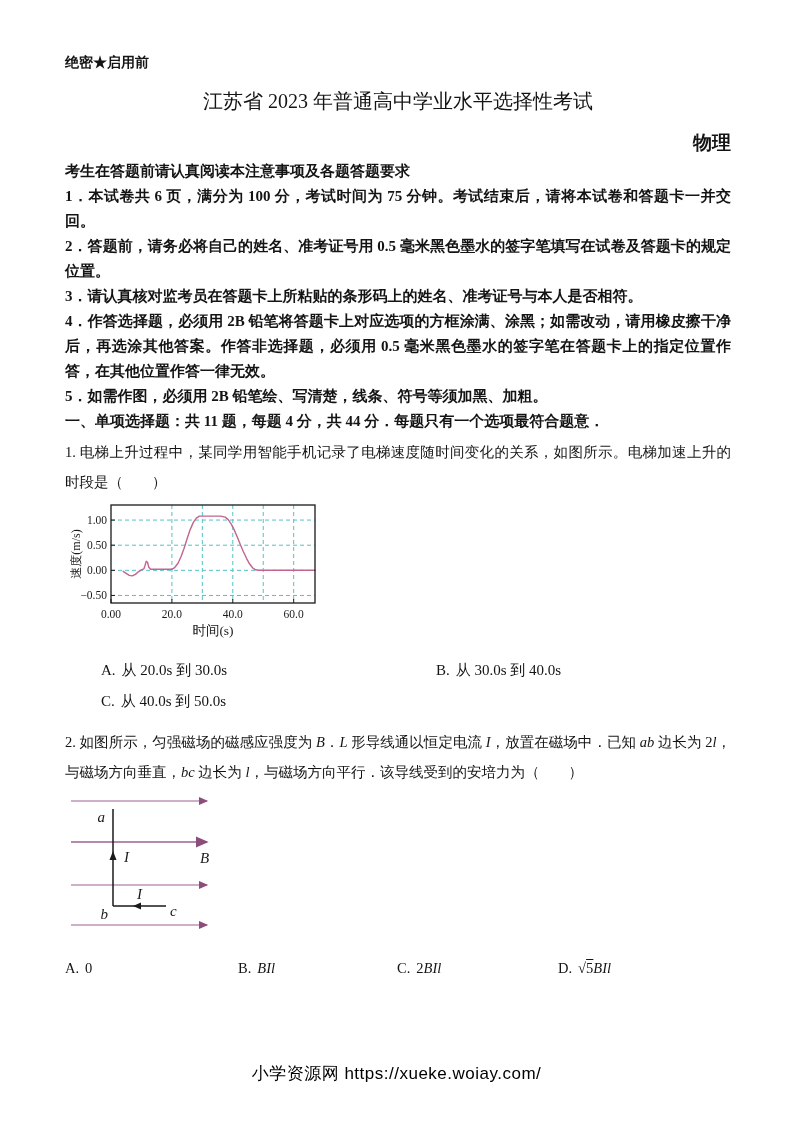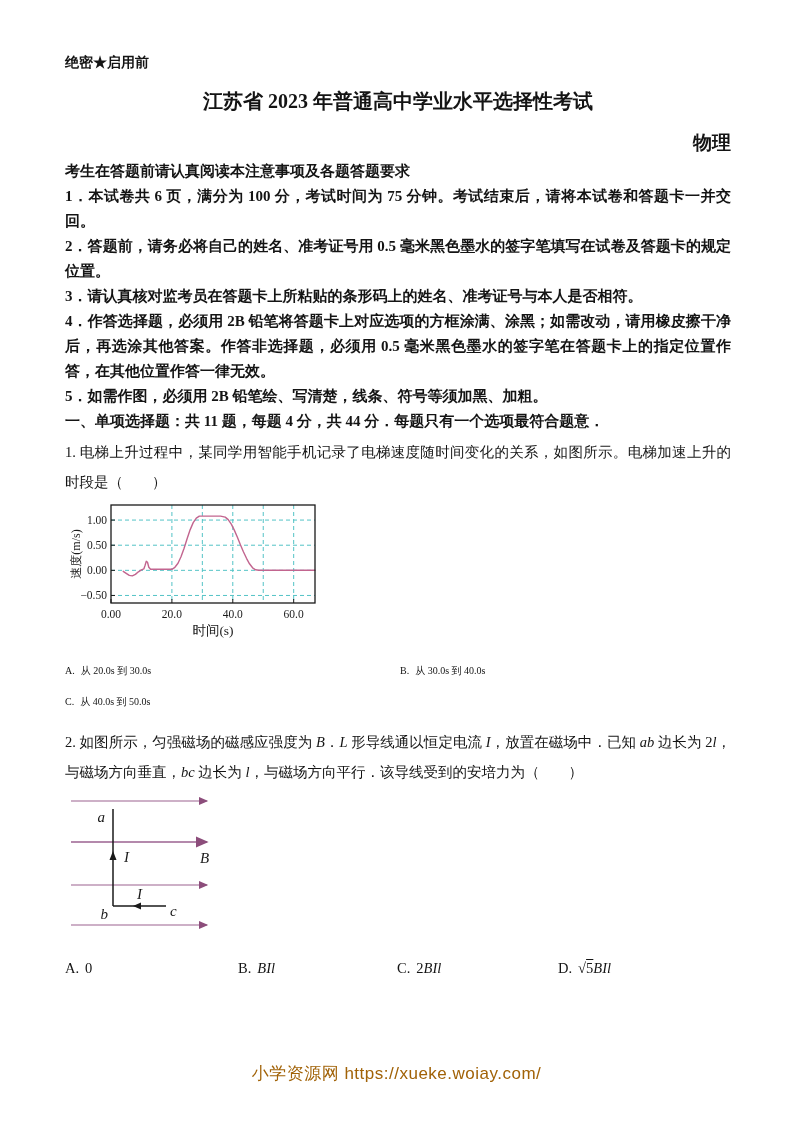--- a/index.html
+++ b/index.html
@@ -5,53 +5,53 @@
   html,body { margin:0; padding:0; background:#ffffff; }
   body {
     width:793px; height:1122px; overflow:hidden;
     font-family:"Liberation Serif","DejaVu Serif",serif;
     color:#141414;
   }
   .page { position:relative; width:793px; height:1122px; background:#fff; }
   .content { position:absolute; left:65px; right:62px; top:54px; }
 
   .classification { font-size:14px; font-weight:bold; }
-  .title   { text-align:center; font-size:20px; font-weight:bold; margin-top:16px; }
+  .title   { text-align:center; font-size:20px; font-weight:normal; margin-top:16px; }
   .subject { text-align:right; font-size:19px; font-weight:bold; margin-top:15px; }
   .notice-heading { text-align:center; font-size:15px; font-weight:bold; margin-top:10px; }
 
   .notice-intro, .notice-item, .section-heading {
     font-size:15px; font-weight:bold; line-height:25px; text-align:justify;
   }
   .notice-intro { margin-top:3px; }
 
   .question { font-size:14.5px; line-height:30px; text-align:justify; margin:0; }
   .q1 { margin-top:3px; }
   .q2 { margin-top:10px; }
   .q3 { margin-top:16px; }
 
   .chart-wrap   { margin:2px 0 0 4px; }
   .diagram-wrap { margin:4px 0 0 2px; }
   svg { font-family:"Liberation Serif","DejaVu Serif",serif; }
 
   .options-q1 {
     display:grid; grid-template-columns:335px 1fr;
-    font-size:10px; line-height:31px; margin-top:12px;
+    font-size:15px; line-height:31px; margin-top:12px;margin-left:36px;
   }
   .options-q2 {
     display:grid; grid-template-columns:173px 159px 161px 1fr;
     font-size:14.5px; line-height:22px; margin-top:14px;
   }
   .opt-label { margin-right:6px; }
   .overline { text-decoration:overline; }
 
   .footer {
     position:absolute; left:0; right:0; top:1062px; text-align:center;
     font-family:"Liberation Sans","DejaVu Sans",sans-serif;
-    font-size:17px; color:#a16207; letter-spacing:0.5px;
+    font-size:17px; color:#000000; letter-spacing:0.5px;
   }
 </style>
 </head>
 <body>
 
 <div class="page">
   <div class="content">
 
     <div class="classification">绝密★启用前</div>
 

